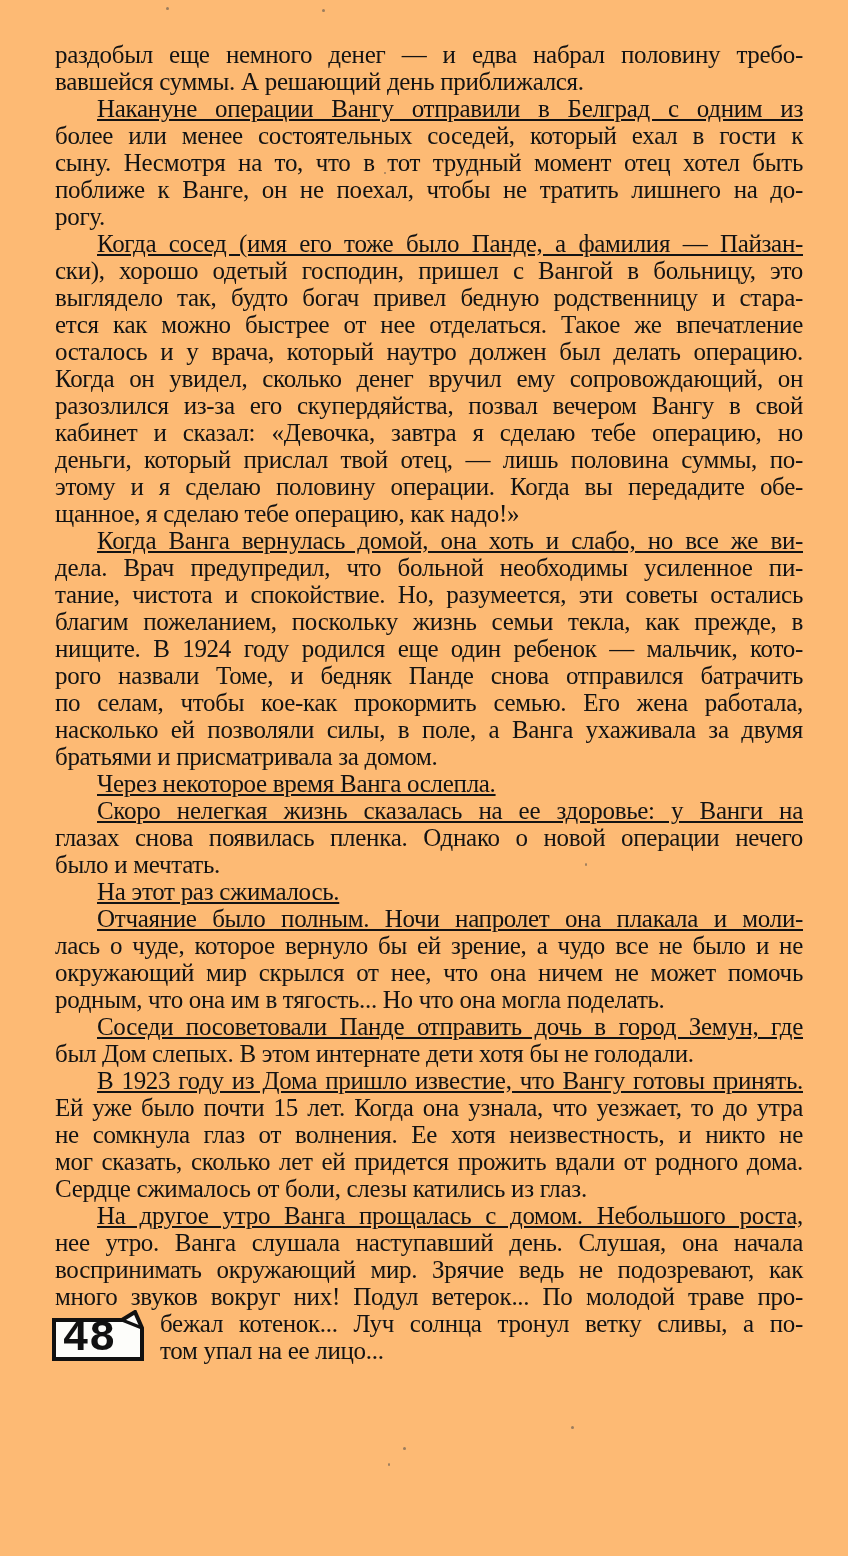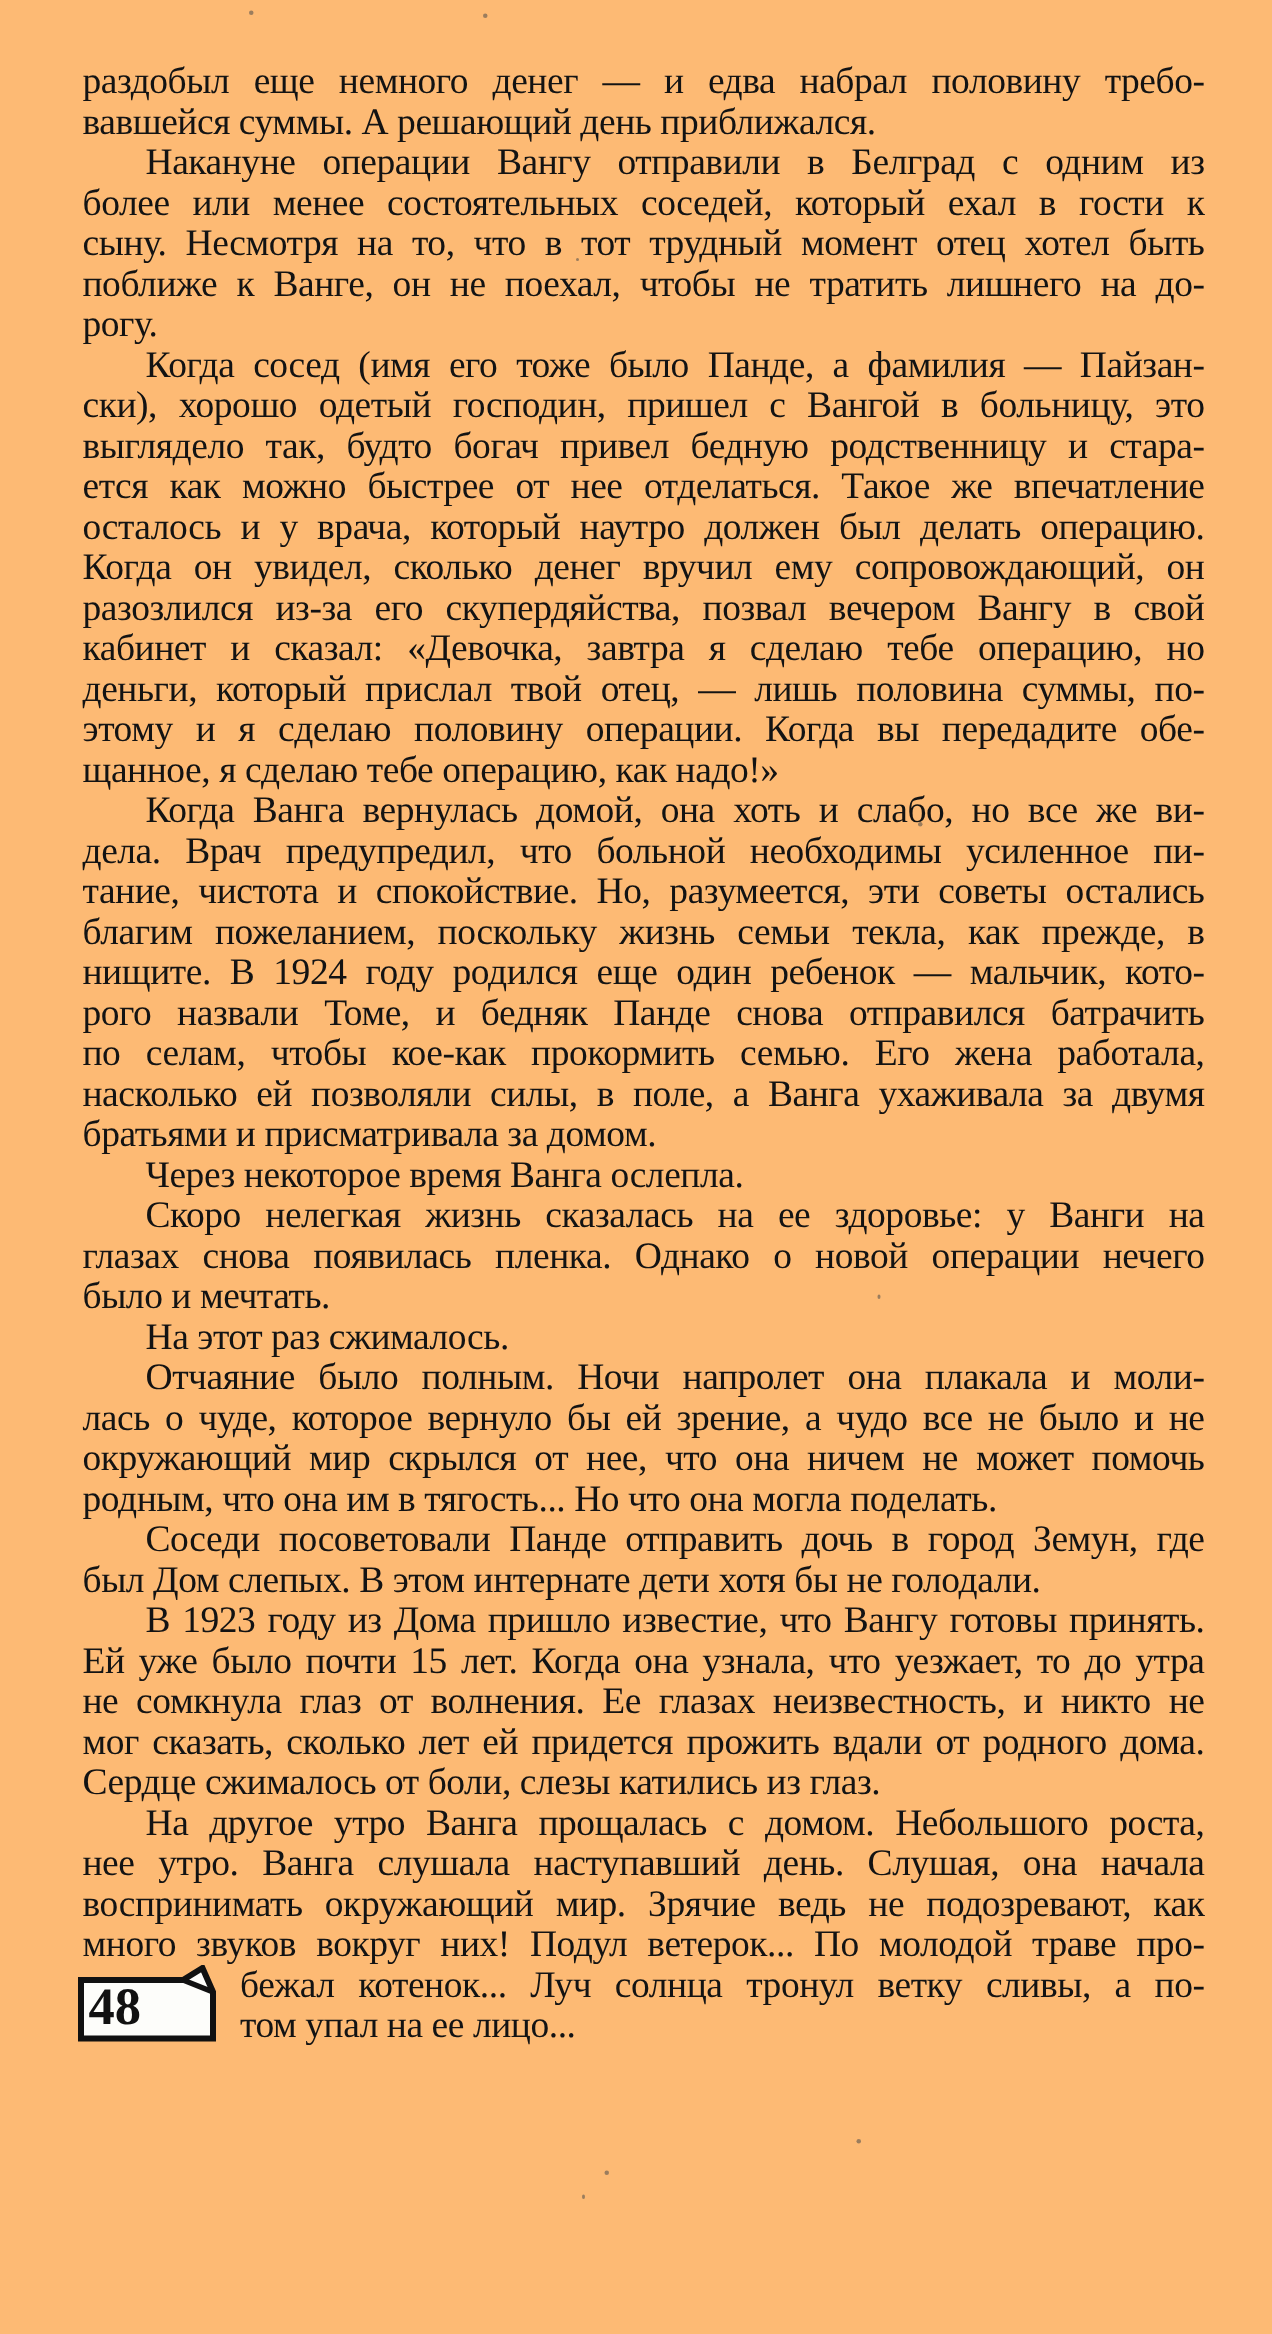--- a/index.html
+++ b/index.html
@@ -30,20 +30,21 @@
     text-align: justify;
     text-align-last: justify;
     text-justify: inter-word;
     white-space: normal;
   }
   .line.par-end {
     text-align-last: left;
   }
   .line.indent {
     text-indent: 42px;
+    text-decoration: underline;
   }
   .wrap-block {
     position: relative;
     margin-left: 105px;
     width: 643px;
   }
   .page-badge {
     position: absolute;
     left: -109px;
     top: 0px;
@@ -53,25 +54,27 @@
   .page-badge svg {
     position: absolute;
     left: 0;
     top: 0;
   }
   .page-badge .page-num {
     position: absolute;
     left: 8px;
     top: 9px;
     width: 60px;
-    font-size: 35px;
+    font-size: 44px;
     line-height: 38px;
     font-weight: bold;
     letter-spacing: 0px;
+    text-align: center;
     color: #111;
+    font-family: Liberation Mono, monospace;
   }
   .speck {
     position: absolute;
     background: #4a4a4a;
     border-radius: 50%;
     opacity: 0.55;
   }
 </style>
 </head>
 <body>
@@ -131,21 +134,21 @@
         <div class="line">окружающий мир скрылся от нее, что она ничем не может помочь</div>
         <div class="line par-end">родным, что она им в тягость... Но что она могла поделать.</div>
       </div>
       <div>
         <div class="line indent">Соседи посоветовали Панде отправить дочь в город Земун, где</div>
         <div class="line par-end">был Дом слепых. В этом интернате дети хотя бы не голодали.</div>
       </div>
       <div>
         <div class="line indent">В 1923 году из Дома пришло известие, что Вангу готовы принять.</div>
         <div class="line">Ей уже было почти 15 лет. Когда она узнала, что уезжает, то до утра</div>
-        <div class="line">не сомкнула глаз от волнения. Ее глазах неизвестность, и никто не</div>
+        <div class="line">не сомкнула глаз от волнения. Ее хотя неизвестность, и никто не</div>
         <div class="line">мог сказать, сколько лет ей придется прожить вдали от родного дома.</div>
         <div class="line par-end">Сердце сжималось от боли, слезы катились из глаз.</div>
       </div>
       <div>
         <div class="line indent">На другое утро Ванга прощалась с домом. Небольшого роста,</div>
         <div class="line">нее утро. Ванга слушала наступавший день. Слушая, она начала</div>
         <div class="line">воспринимать окружающий мир. Зрячие ведь не подозревают, как</div>
         <div class="line">много звуков вокруг них! Подул ветерок... По молодой траве про-</div>
       </div>
       <div class="wrap-block">

